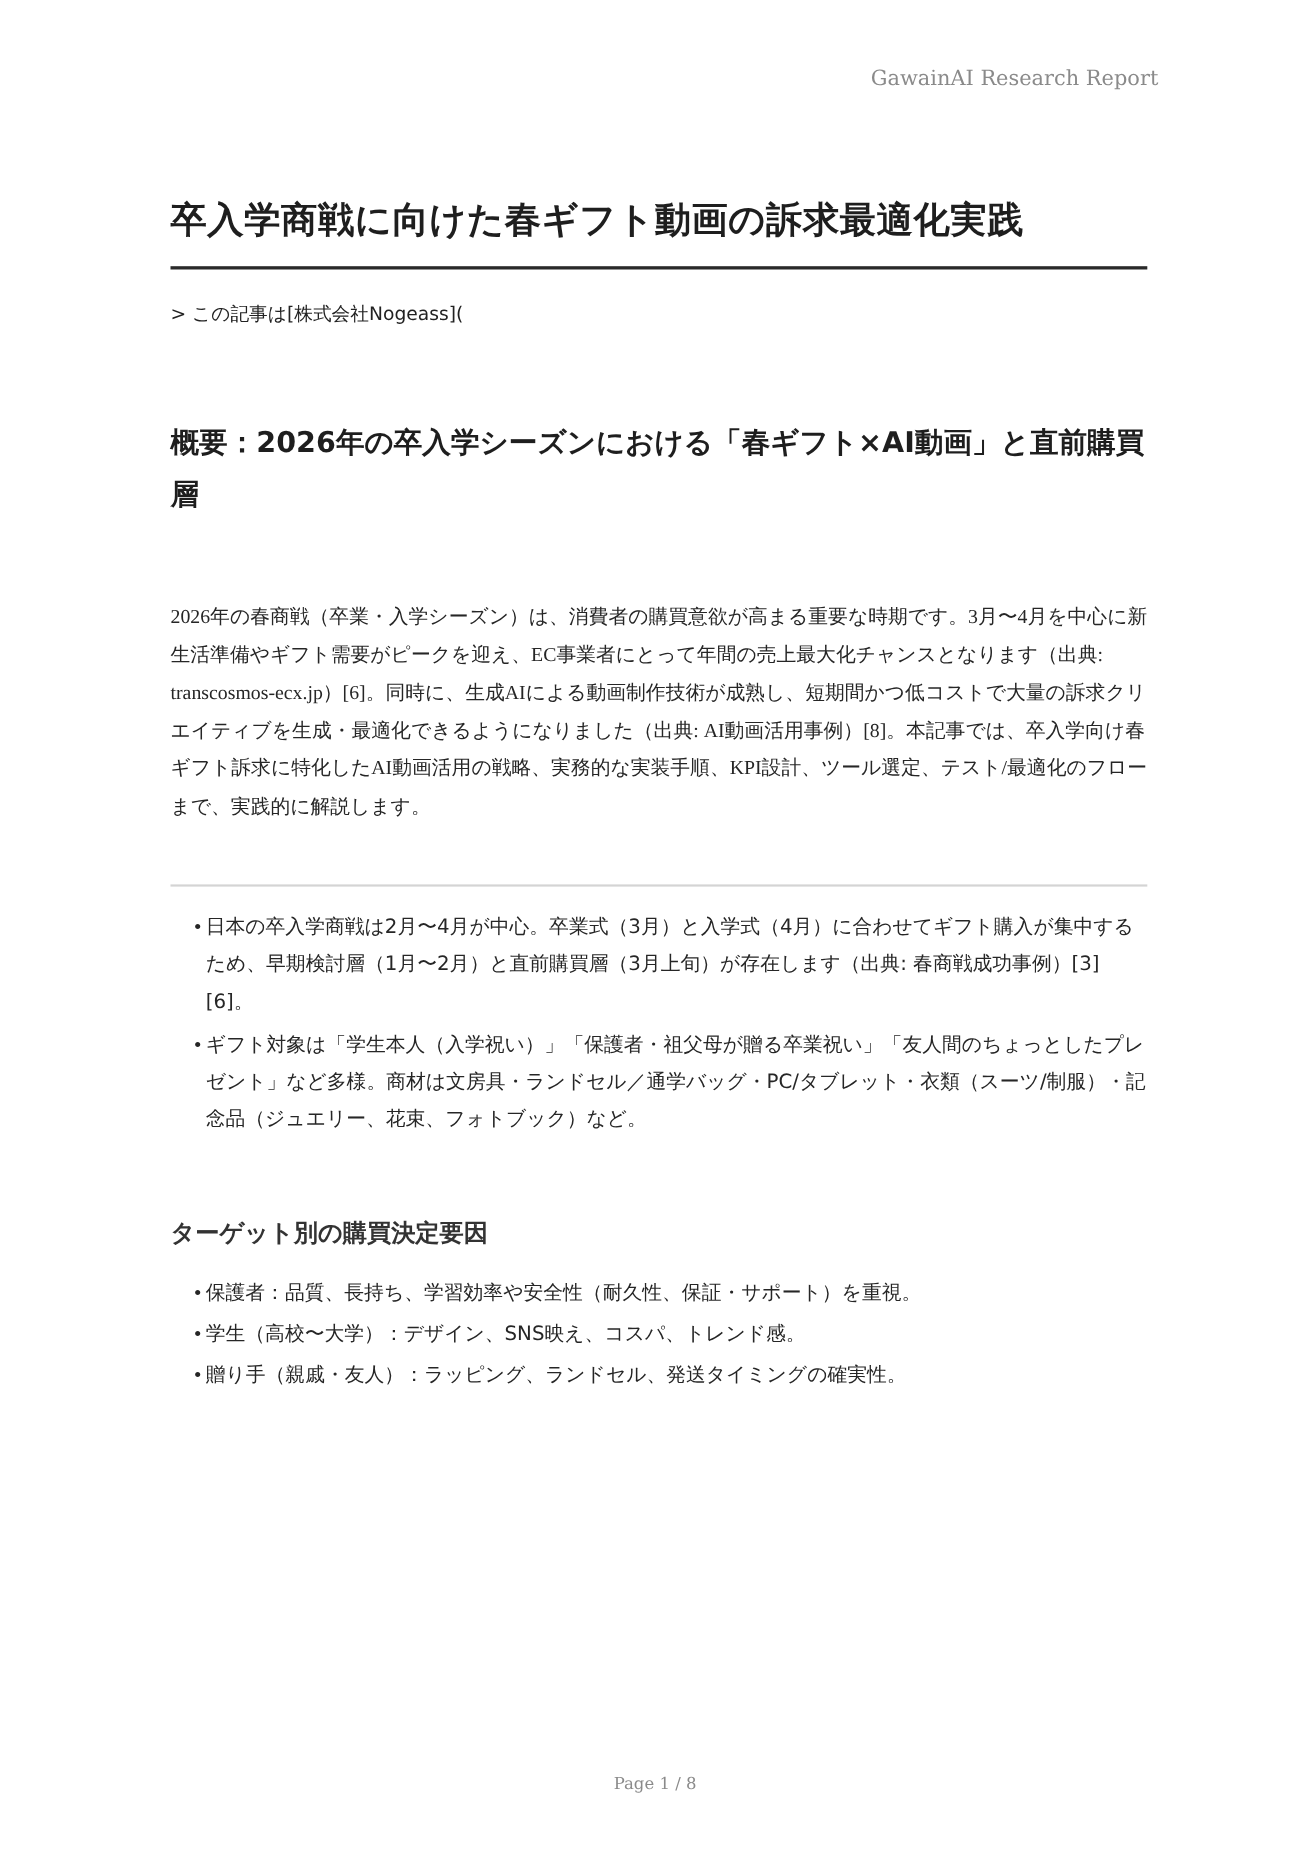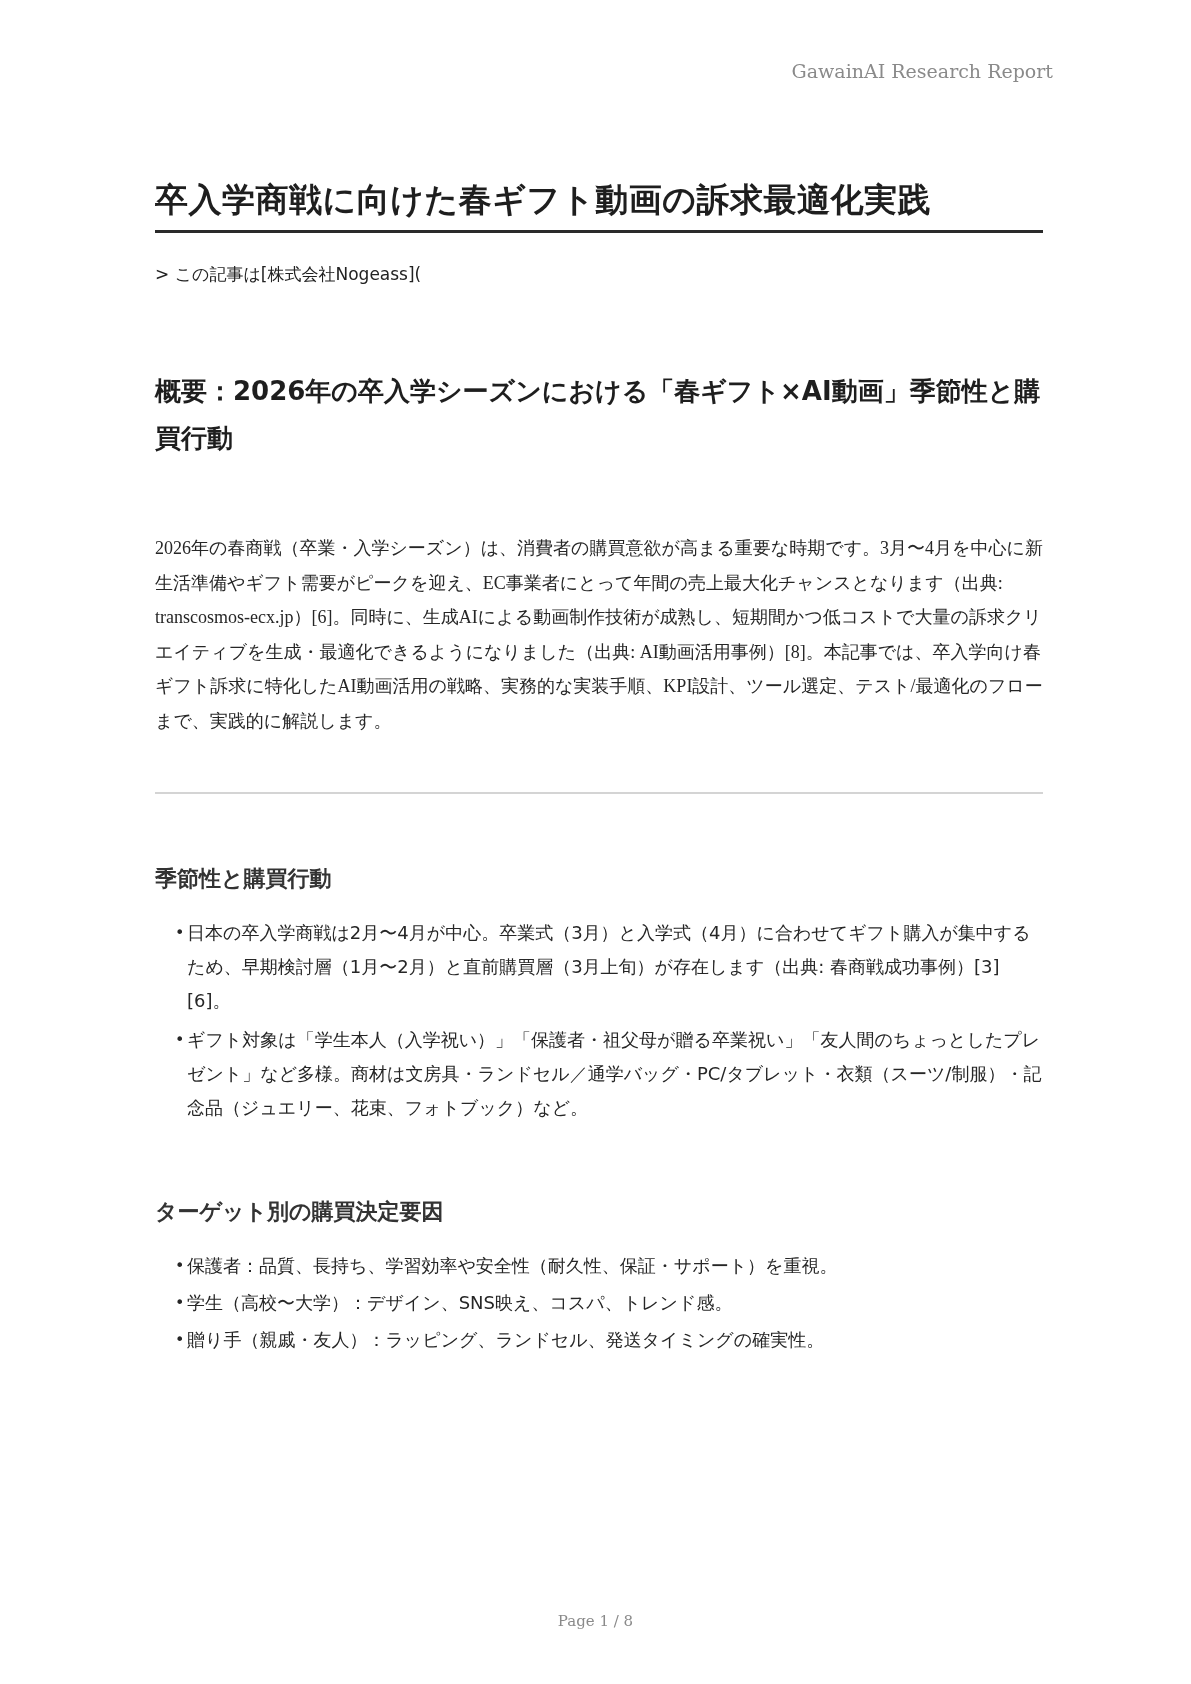--- a/index.html
+++ b/index.html
@@ -38,20 +38,21 @@
     left: 155px;
     top: 170px;
     width: 888px;
   }
   h1.doc-title {
     margin: 0;
     font-size: 33px;
     font-weight: bold;
     line-height: 60px;
     color: #1e1e1e;
+    padding-bottom: 12px;
     border-bottom: 3px solid #2a2a2a;
     letter-spacing: 0.5px;
   }
   .quote-line {
     margin-top: 28px;
     font-size: 17px;
     line-height: 26px;
     color: #222;
   }
   h2.section-h2 {
@@ -110,28 +111,27 @@
 </head>
 <body>
 
 <div class="running-header">GawainAI Research Report</div>
 
 <div class="content">
   <h1 class="doc-title">卒入学商戦に向けた春ギフト動画の訴求最適化実践</h1>
 
   <div class="quote-line">&gt; この記事は[株式会社Nogeass](</div>
 
-  <h2 class="section-h2 h2-overview">概要：2026年の卒入学シーズンにおける「春ギフト×AI動画」季節性と購買行動</h2>
+  <h2 class="section-h2 h2-overview">概要：2026年の卒入学シーズンにおける「春ギフト×AI動画」と直前購買層</h2>
 
   <p class="para" style="margin-bottom:0;font-family:Liberation Serif, serif;">2026年の春商戦（卒業・入学シーズン）は、消費者の購買意欲が高まる重要な時期です。3月〜4月を中心に新生活準備やギフト需要がピークを迎え、EC事業者にとって年間の売上最大化チャンスとなります（出典: transcosmos-ecx.jp）[6]。同時に、生成AIによる動画制作技術が成熟し、短期間かつ低コストで大量の訴求クリエイティブを生成・最適化できるようになりました（出典: AI動画活用事例）[8]。本記事では、卒入学向け春ギフト訴求に特化したAI動画活用の戦略、実務的な実装手順、KPI設計、ツール選定、テスト/最適化のフローまで、実践的に解説します。</p>
 
   <hr class="divider">
 
 
-  <h3 class="section-h3 h3-season">季節性と購買行動</h3>
   <ul class="bullets list-season">
     <li>
       <span class="bullet-dot">•</span>
       <span>日本の卒入学商戦は2月〜4月が中心。卒業式（3月）と入学式（4月）に合わせてギフト購入が集中するため、早期検討層（1月〜2月）と直前購買層（3月上旬）が存在します（出典: 春商戦成功事例）[3][6]。</span>
     </li>
     <li>
       <span class="bullet-dot">•</span>
       <span>ギフト対象は「学生本人（入学祝い）」「保護者・祖父母が贈る卒業祝い」「友人間のちょっとしたプレゼント」など多様。商材は文房具・ランドセル／通学バッグ・PC/タブレット・衣類（スーツ/制服）・記念品（ジュエリー、花束、フォトブック）など。</span>
     </li>
   </ul>

